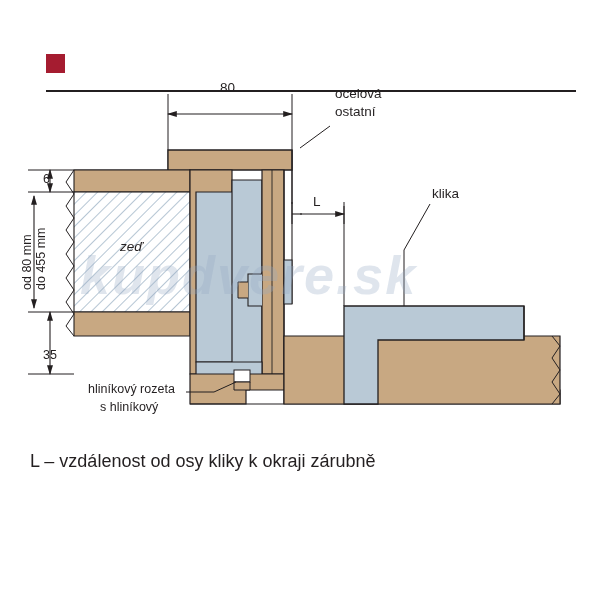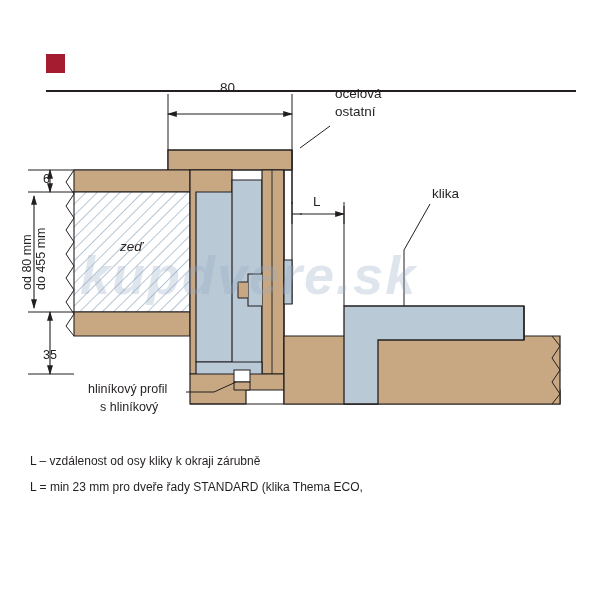--- a/index.html
+++ b/index.html
@@ -84,21 +84,21 @@
     transform: rotate(-90deg);
   }
 
   
   #notes {
     position: absolute;
     left: 30px; top: 448px;
     width: 560px;
   }
   .note {
-    font-size: 12px;
+    font-size: 18px;
     line-height: 26px;
     color: #231f20;
     white-space: nowrap;
   }
   .note.indent { padding-left: 44px; }
 </style>
 </head>
 <body>
 
 <div id="header">
@@ -225,20 +225,19 @@
   <div class="lbl" style="left:120px; top:165px; font-style:italic;">zeď</div>
 
   <div class="vlbl" style="left:20px; top:216px;">od 80 mm</div>
   <div class="vlbl" style="left:34px; top:216px;">do 455 mm</div>
 
   <div class="lbl" style="left:335px; top:12px;">ocelová</div>
   <div class="lbl" style="left:335px; top:30px;">ostatní</div>
 
   <div class="lbl" style="left:432px; top:112px;">klika</div>
 
-  <div class="lbl small" style="left:88px; top:308px;">hliníkový profil</div>
+  <div class="lbl small" style="left:88px; top:308px;">hliníkový rozeta</div>
   <div class="lbl small" style="left:100px; top:326px;">s hliníkový</div>
 </div>
 
 <div id="notes">
   <div class="note">L – vzdálenost od osy kliky k okraji zárubně</div>
-  <div class="note">L = min 23 mm pro dveře řady STANDARD (klika Thema ECO,</div>
 </div>
 
 </body></html>

